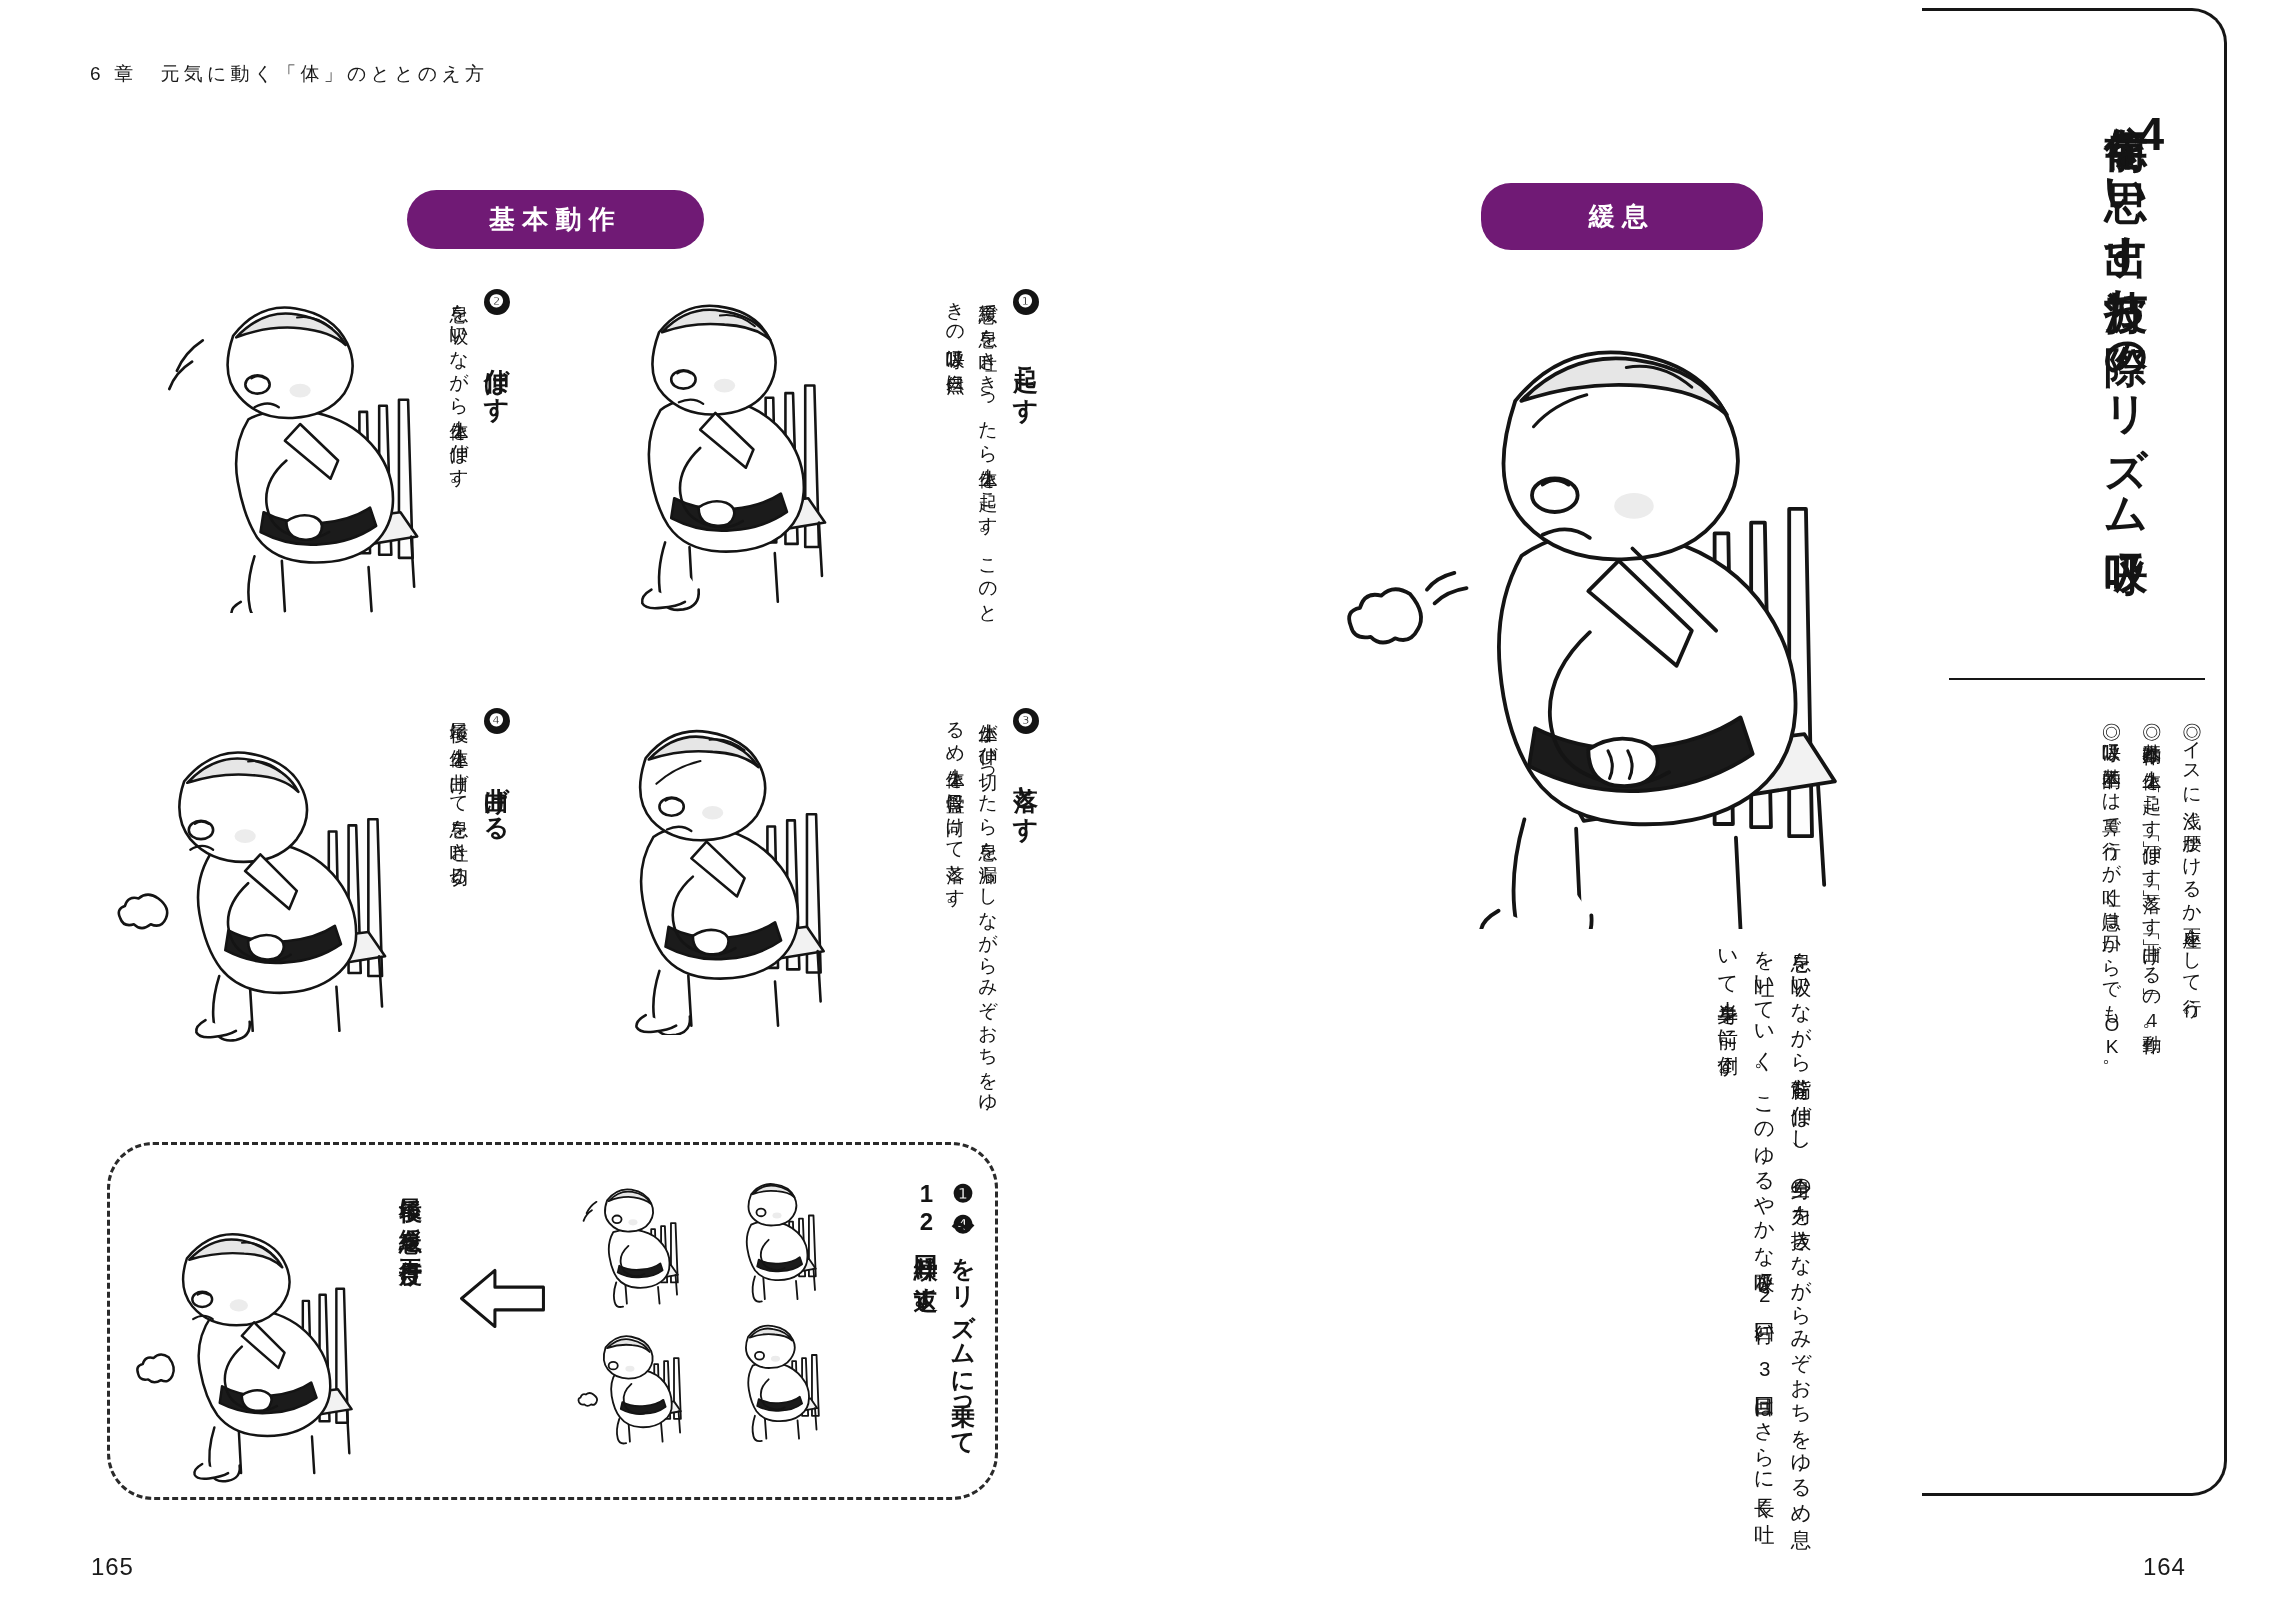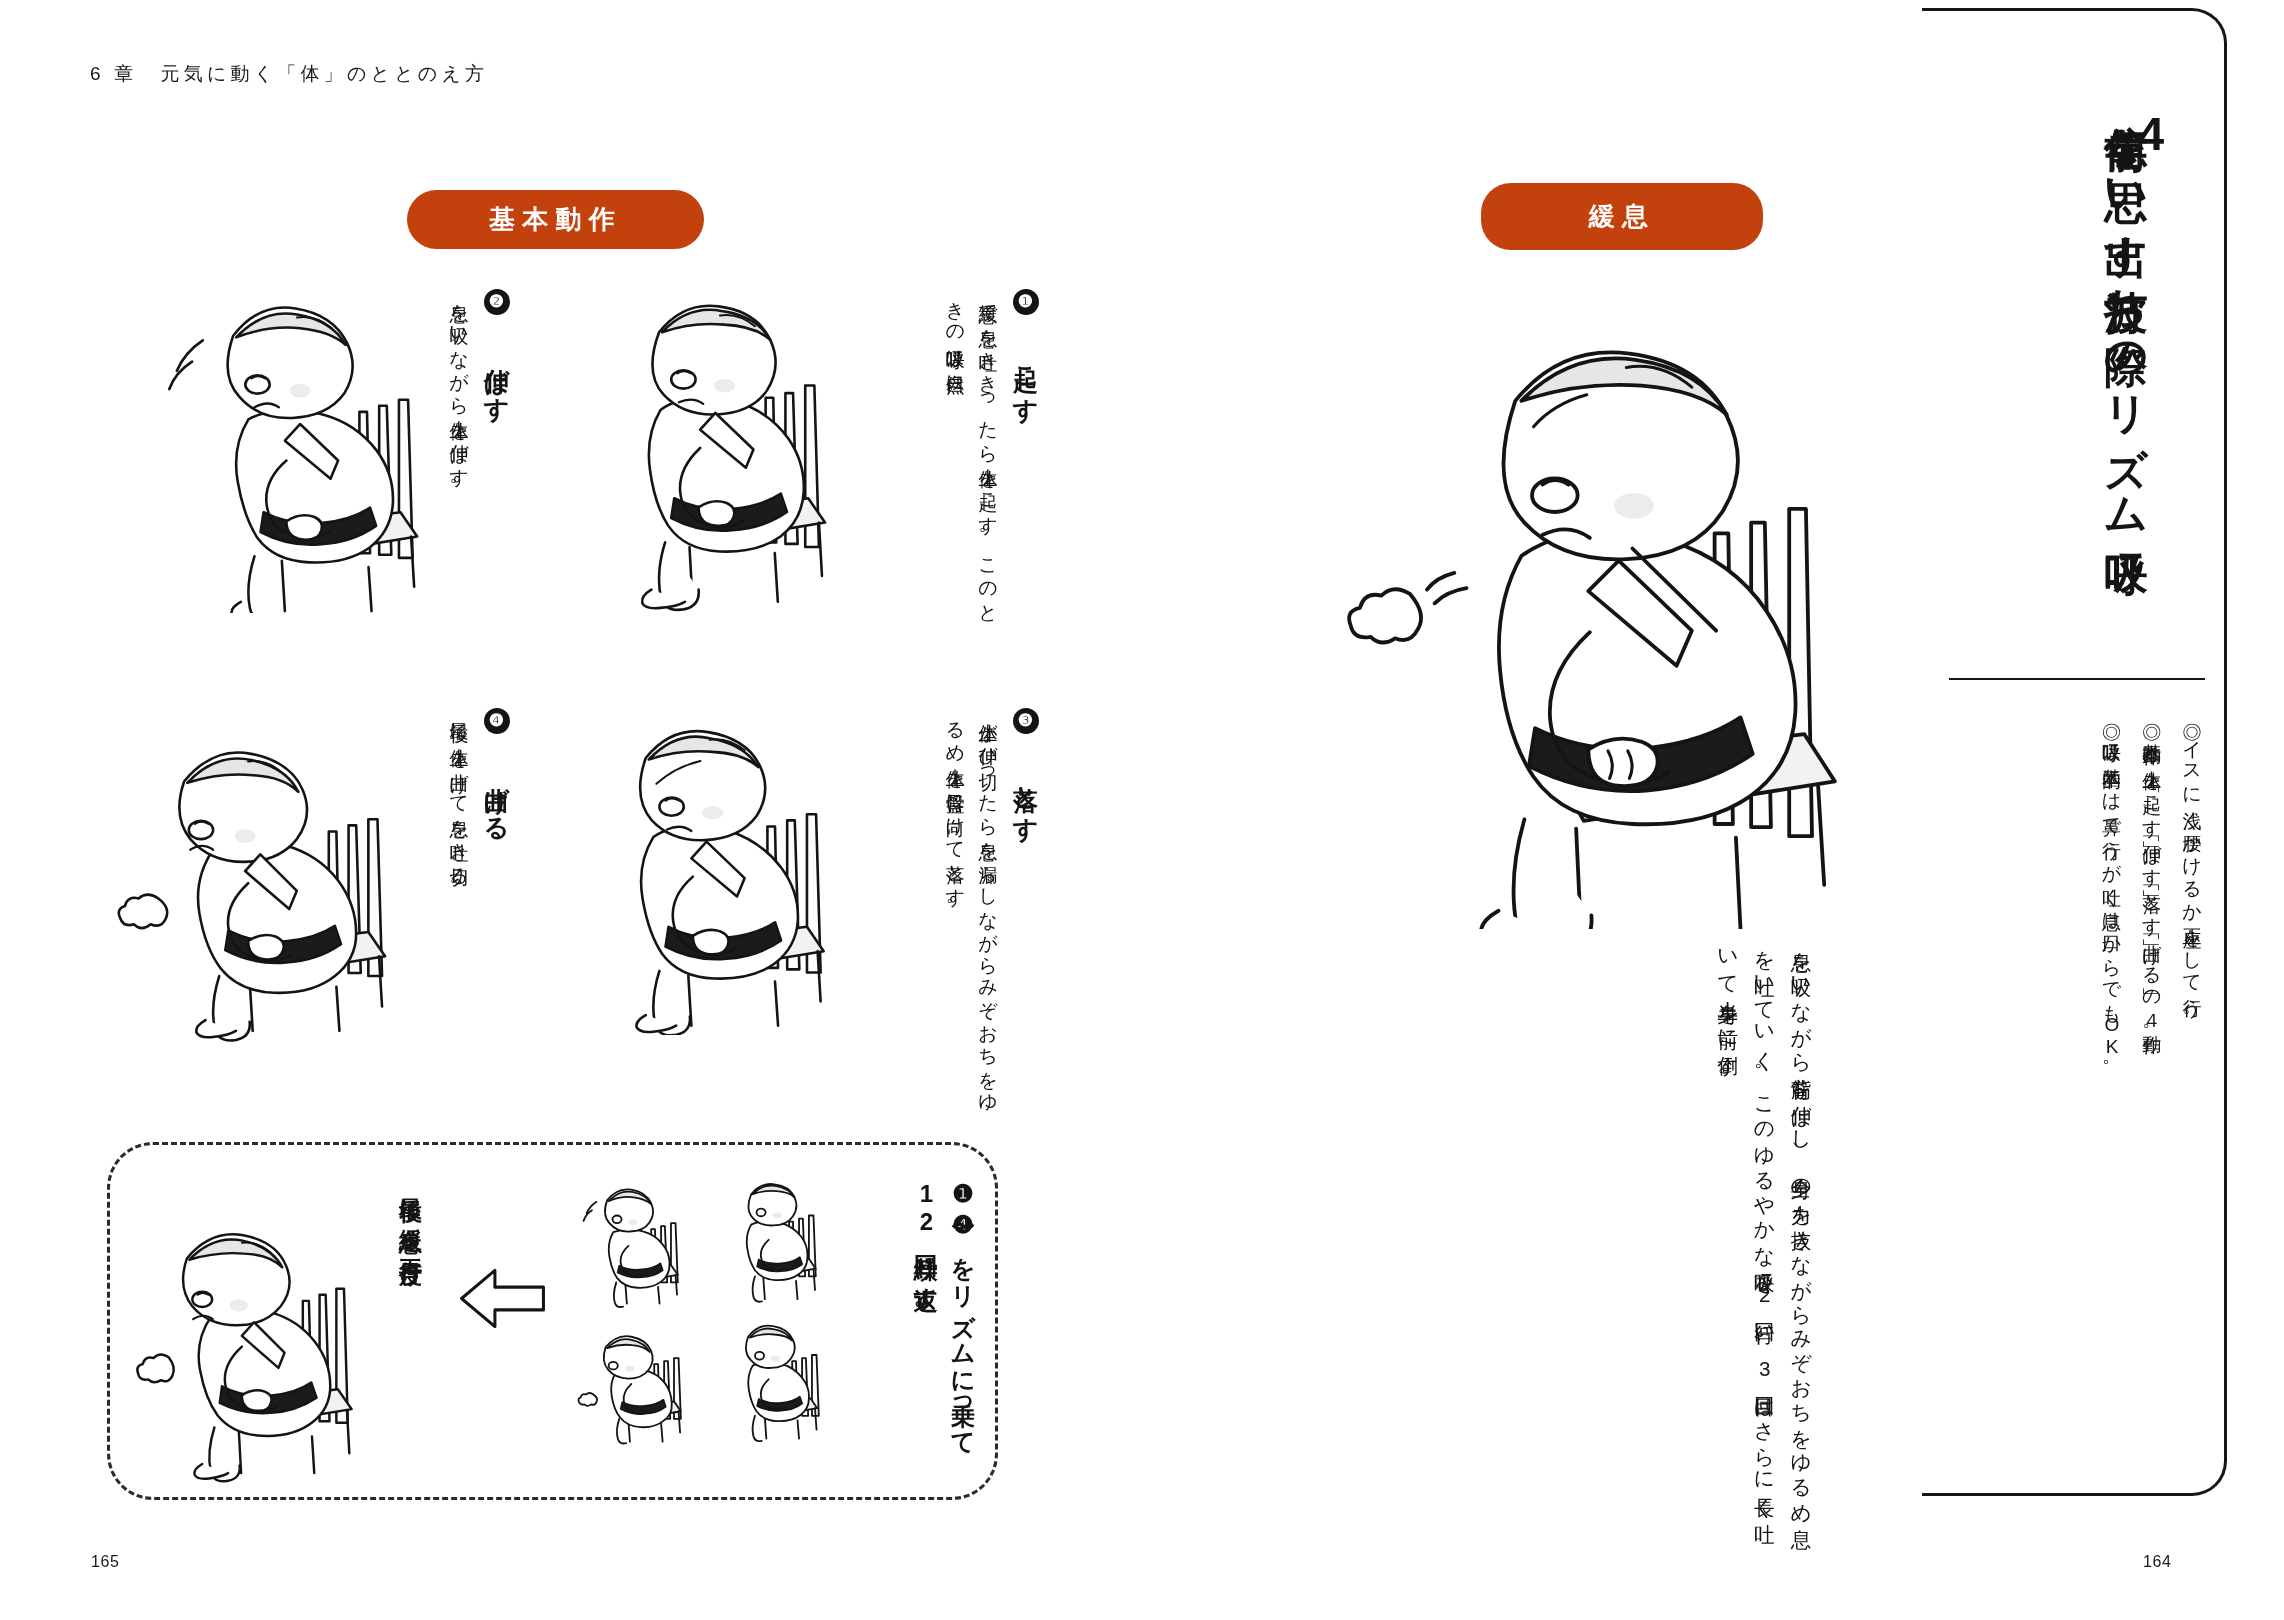--- a/index.html
+++ b/index.html
@@ -29,21 +29,21 @@
   #chapter-header {
     left: 90px;
     top: 59px;
     font-size: 19px;
     letter-spacing: 0.22em;
     color: #1a1a1a;
   }
 
   
   .page-number {
-    font-size: 16px;
+    font-size: 24px;
     color: #1a1a1a;
     letter-spacing: 0.04em;
   }
   #page-number-left { left: 91px; top: 1553px; }
   #page-number-right { left: 2143px; top: 1553px; }
 
   
   #title-bracket {
     left: 1922px;
     top: 7.6px;
@@ -85,21 +85,21 @@
     top: 708px;
     width: 251px;
     height: 723px;
     font-size: 19px;
     line-height: 1.72;
   }
   #title-notes .note-line { margin-left: 7.6px; }
 
   
   .pill {
-    background: #c2410c;
+    background: #701a75;
     color: #ffffff;
     border-radius: 30px;
     font-size: 26px;
     font-weight: bold;
     letter-spacing: 0.28em;
     display: flex;
     align-items: center;
     justify-content: center;
   }
   #pill-kanshoku {

